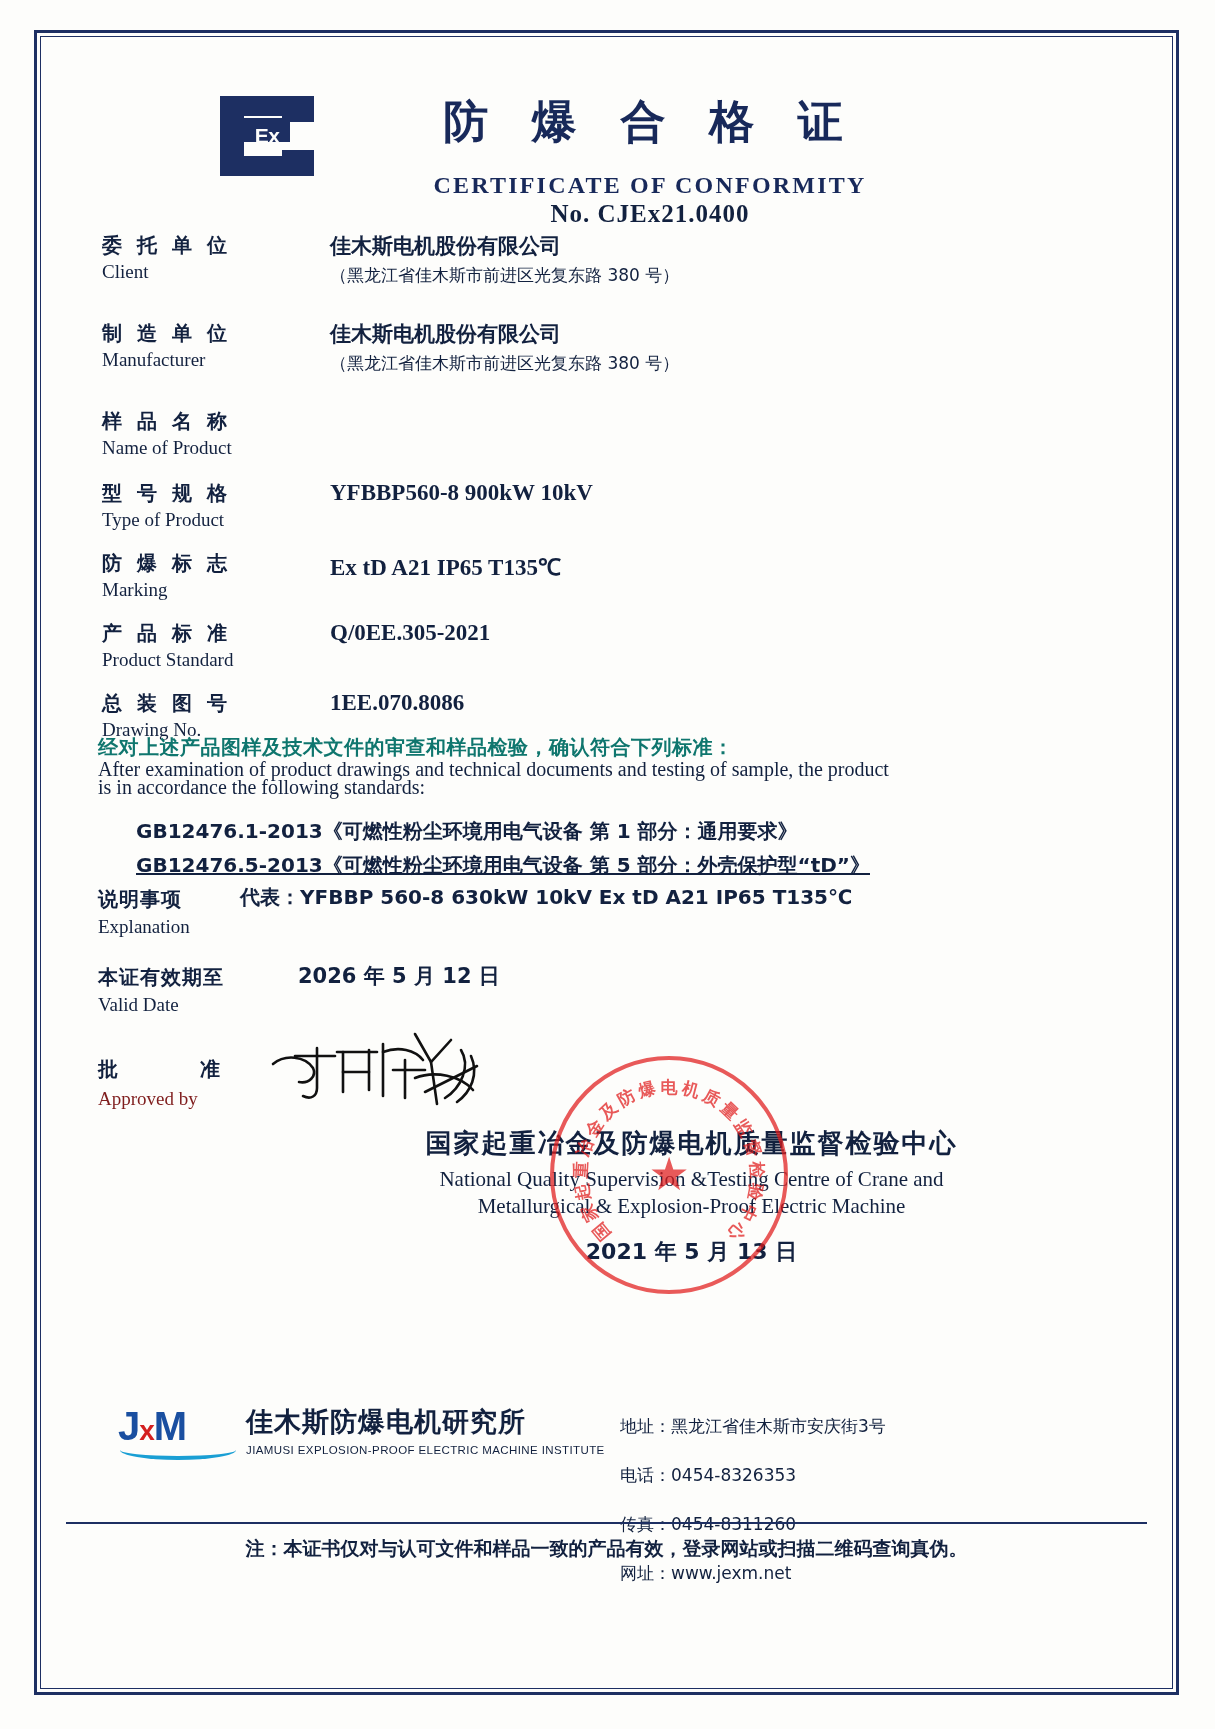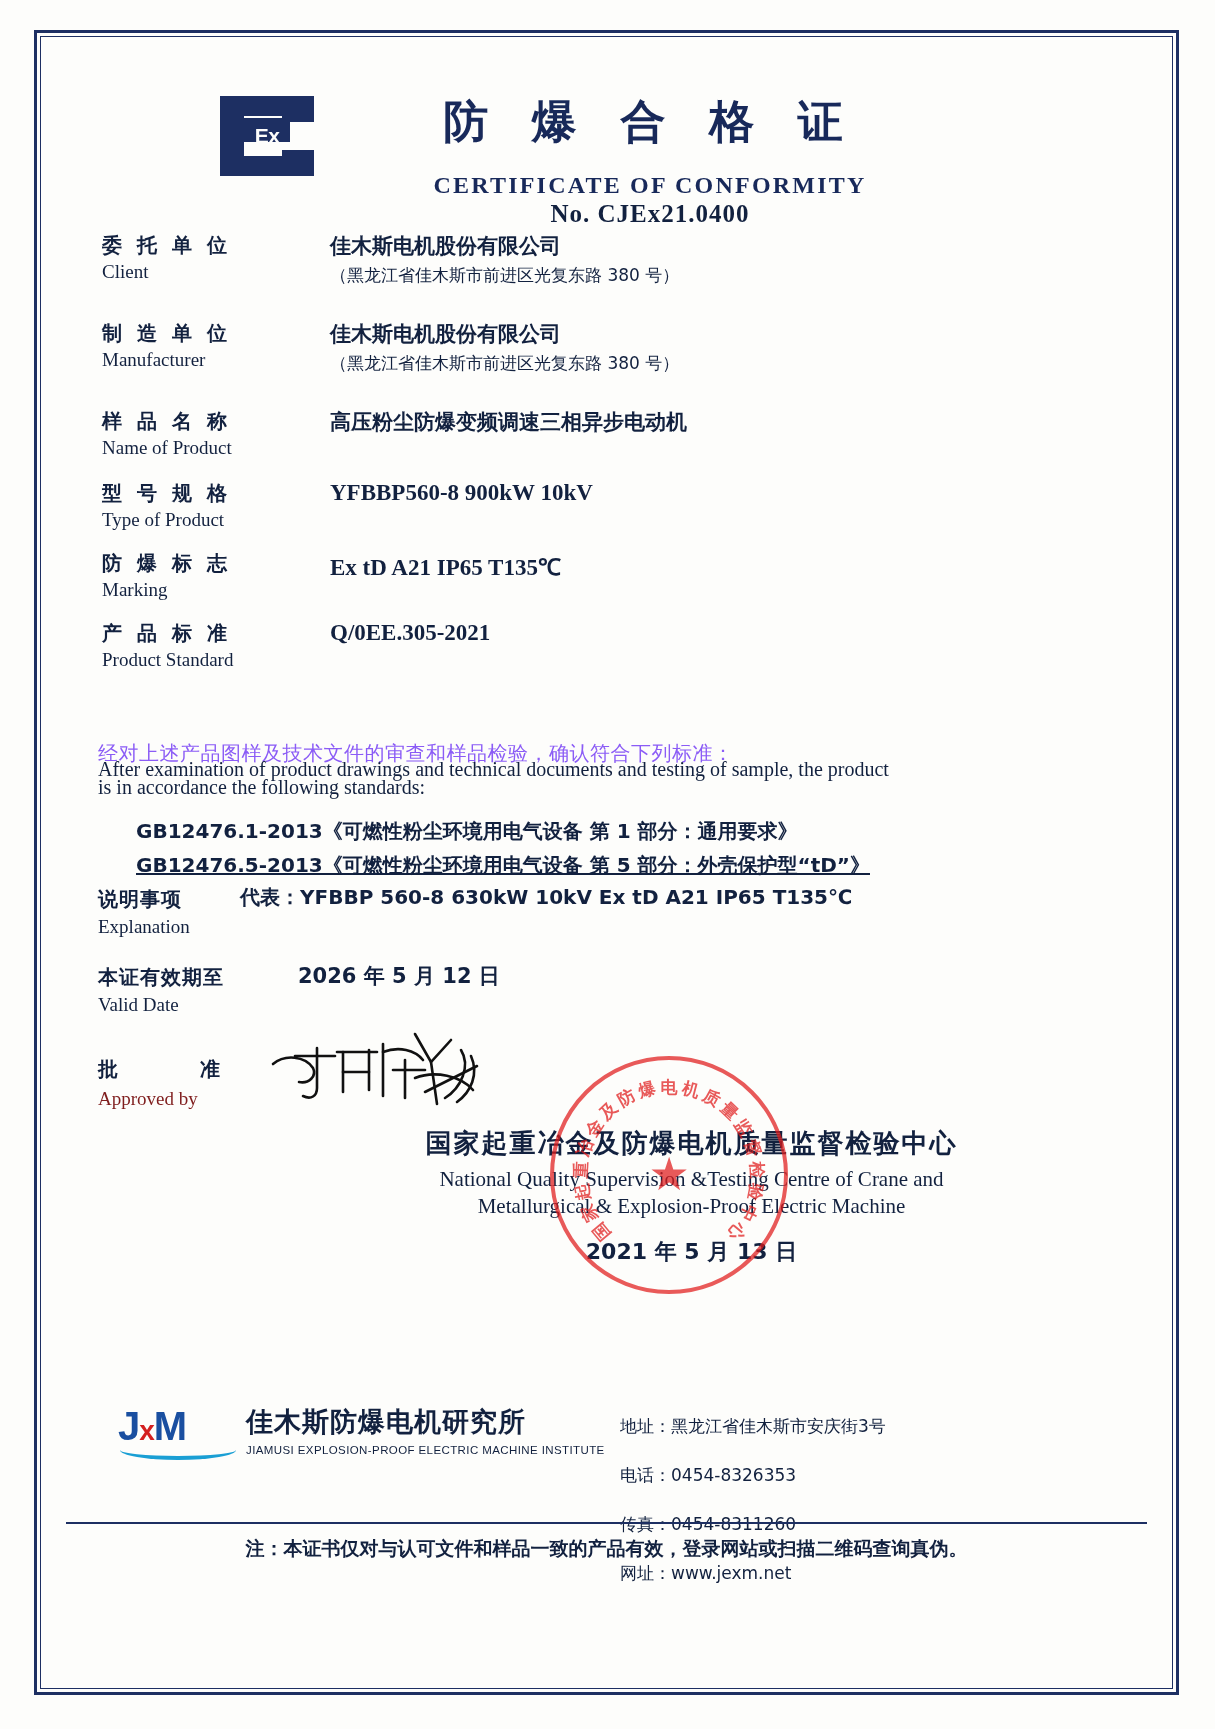--- a/index.html
+++ b/index.html
@@ -187,25 +187,25 @@
   
   .statement {
     position: absolute;
     left: 0;
     top: 690px;
     width: 1133px;
   }
   .st-cn {
     position: absolute;
     left: 58px;
-    top: 14px;
+    top: 8px;
     font-family: "DejaVu Sans", sans-serif;
     font-size: 20px;
-    font-weight: normal;
-    color: #8b5cf6;
+    font-weight: bold;
+    color: #0f766e;
     letter-spacing: 0.5px;
     white-space: nowrap;
   }
   .st-en1 {
     position: absolute;
     left: 58px;
     top: 32px;
     font-size: 20px;
     color: #12213f;
     white-space: nowrap;
@@ -549,41 +549,45 @@
       <div class="row" style="height:88px">
         <div class="label-cn">制 造 单 位</div>
         <div class="label-en">Manufacturer</div>
         <div class="value-main">佳木斯电机股份有限公司</div>
         <div class="value-sub">（黑龙江省佳木斯市前进区光复东路 380 号）</div>
       </div>
 
       <div class="row" style="height:72px">
         <div class="label-cn">样 品 名 称</div>
         <div class="label-en">Name of Product</div>
-        <div class="value-main">高压粉尘防爆变频调速三相异步电动机</div>
       </div>
 
       <div class="row" style="height:70px">
         <div class="label-cn">型 号 规 格</div>
         <div class="label-en">Type of Product</div>
         <div class="value-main serif">YFBBP560-8    900kW    10kV</div>
       </div>
 
       <div class="row" style="height:70px">
         <div class="label-cn">防 爆 标 志</div>
         <div class="label-en">Marking</div>
         <div class="value-main serif">Ex tD A21 IP65 T135℃</div>
       </div>
 
       <div class="row" style="height:70px">
         <div class="label-cn">产 品 标 准</div>
         <div class="label-en">Product Standard</div>
         <div class="value-main serif">Q/0EE.305-2021</div>
       </div>
 
+      <div class="row" style="height:70px">
+        <div class="label-cn">总 装 图 号</div>
+        <div class="label-en">Drawing No.</div>
+        <div class="value-main serif">1EE.070.8086</div>
+      </div>
 
     </div>
 
     <div class="statement">
       <div class="st-cn">经对上述产品图样及技术文件的审查和样品检验，确认符合下列标准：</div>
       <div class="st-en1">After examination of product drawings and technical documents and testing of sample, the product</div>
       <div class="st-en2">is in accordance the following standards:</div>
       <div class="std1">GB12476.1-2013《可燃性粉尘环境用电气设备   第 1 部分：通用要求》</div>
       <div class="std2">GB12476.5-2013《可燃性粉尘环境用电气设备   第 5 部分：外壳保护型“tD”》</div>
 

